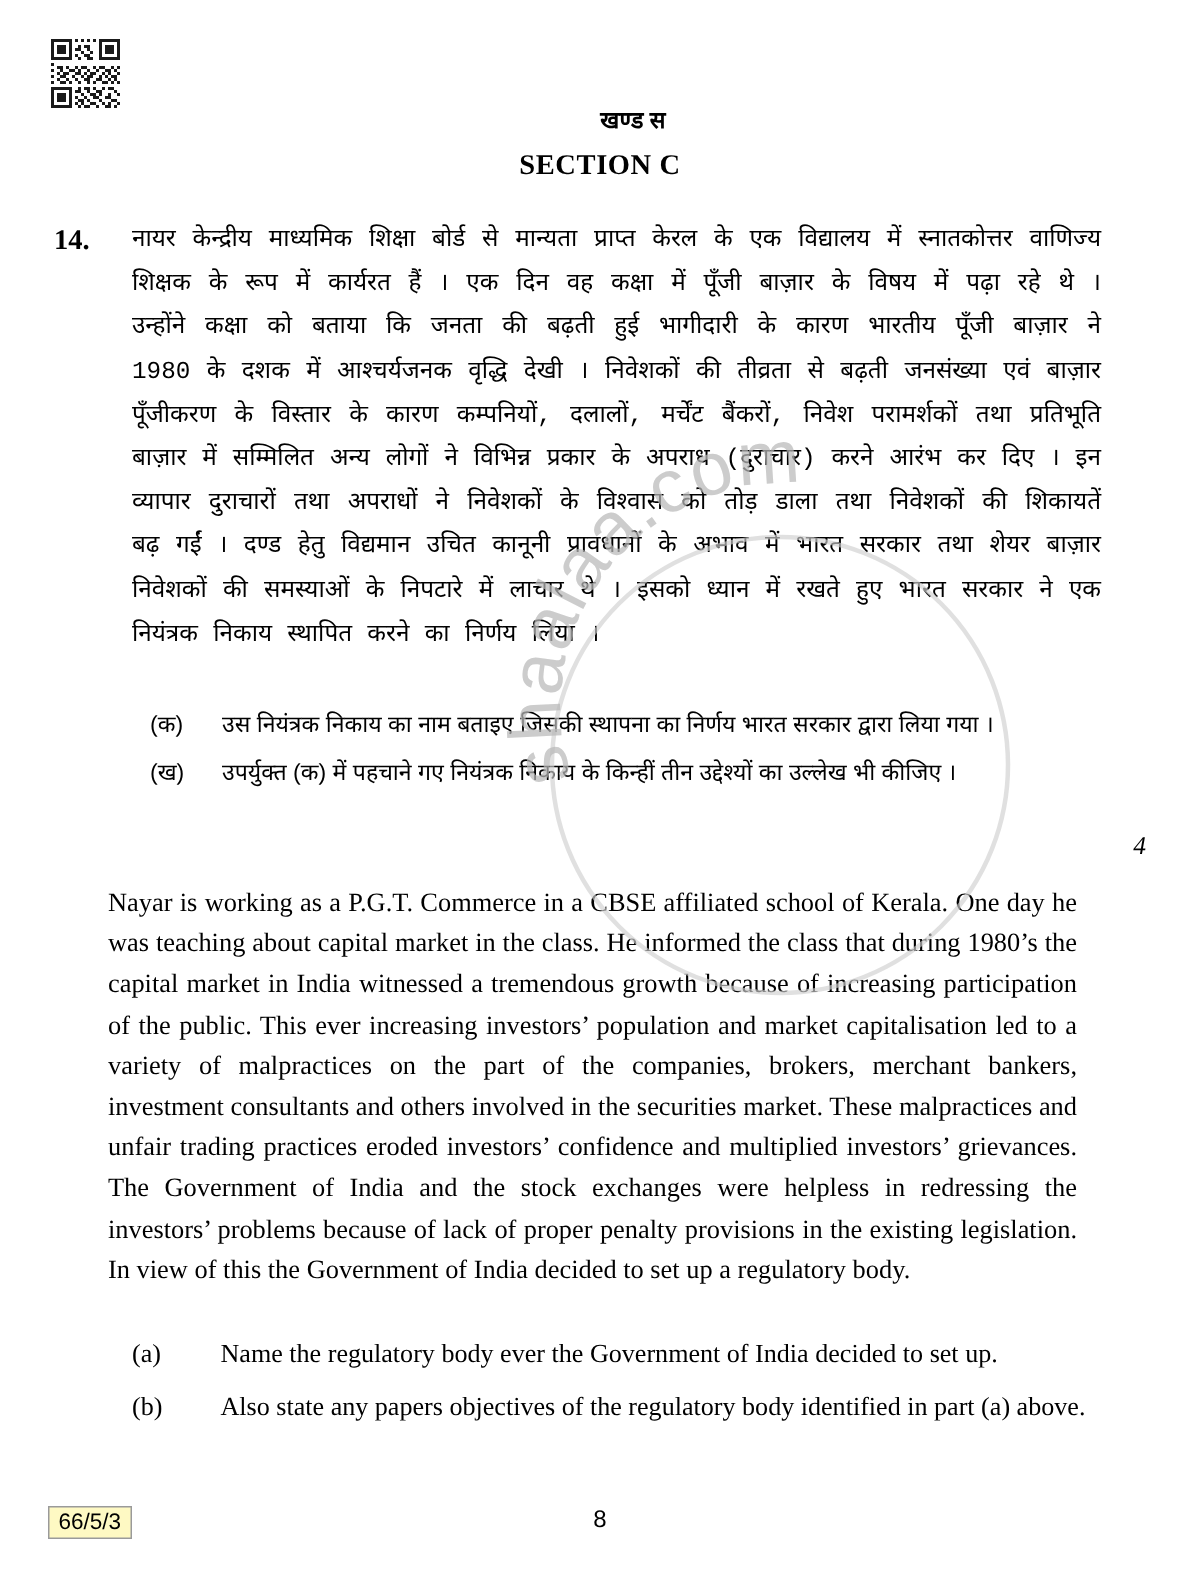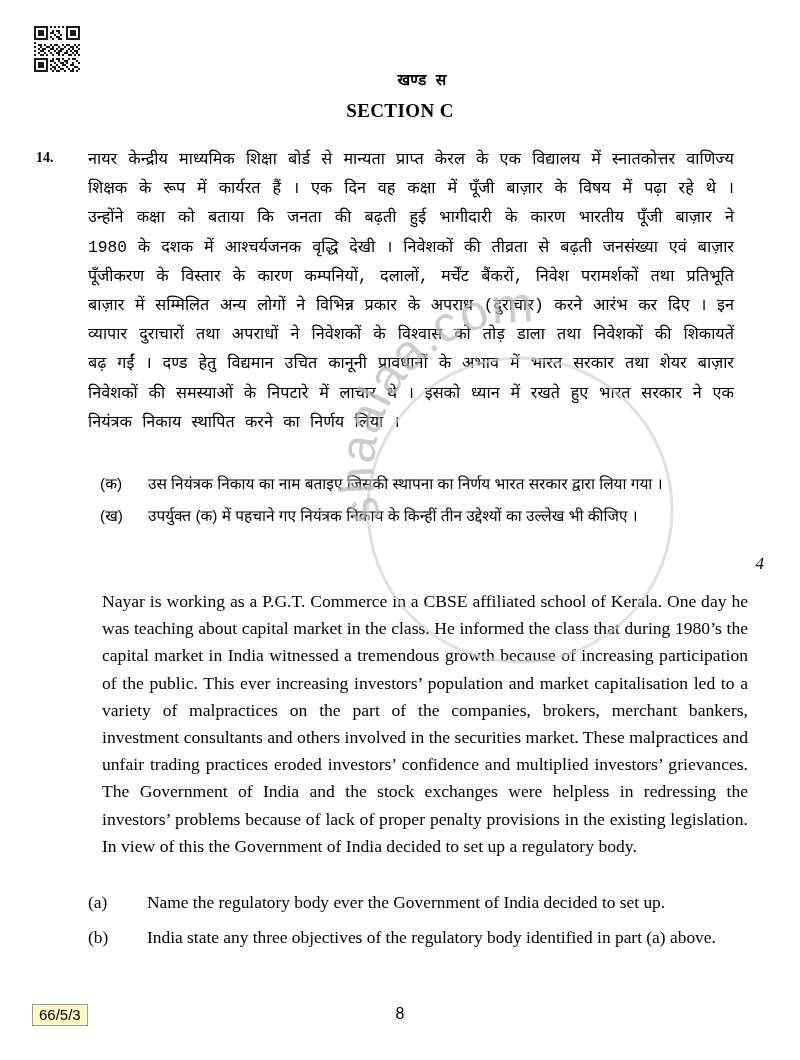--- a/index.html
+++ b/index.html
@@ -26,42 +26,42 @@
     height: 50px;
   }
   .qr-wrap svg { display: block; }
 
   
   .hdr-hi {
     position: absolute;
     left: 0; right: 0;
     top: 68px;
     text-align: center;
-    font-family: Liberation Mono, monospace;
+    font-family: Liberation Serif, serif;
     font-size: 15.5px;
     font-weight: 700;
     letter-spacing: 0.2px;
     margin-left: 44px;
   }
   .hdr-en {
     position: absolute;
     left: 0; right: 0;
     top: 100px;
     text-align: center;
     font-size: 19px;
     font-weight: 700;
     letter-spacing: 0.4px;
   }
 
   
   .qnum {
     position: absolute;
     left: 36px;
     top: 150px;
-    font-size: 14px;
+    font-size: 19px;
     font-weight: 700;
   }
 
   
   .hi-body {
     position: absolute;
     left: 88px;
     top: 146px;
     width: 646px;
     font-family: Liberation Mono, monospace;
@@ -99,21 +99,21 @@
   .marks {
     position: absolute;
     right: 36px;
     top: 554px;
     font-size: 17px;
     font-style: italic;
   }
 
   .en-body {
     position: absolute;
-    left: 102px;
+    left: 72px;
     top: 588px;
     width: 646px;
     font-size: 17.6px;
     line-height: 27.2px;
     text-align: justify;
     text-align-last: left;
   }
 
   .en-subs {
     position: absolute;
@@ -343,21 +343,21 @@
 
   <div class="en-body">Nayar is working as a P.G.T. Commerce in a CBSE affiliated school of Kerala. One day he was teaching about capital market in the class. He informed the class that during 1980’s the capital market in India witnessed a tremendous growth because of increasing participation of the public. This ever increasing investors’ population and market capitalisation led to a variety of malpractices on the part of the companies, brokers, merchant bankers, investment consultants and others involved in the securities market. These malpractices and unfair trading practices eroded investors’ confidence and multiplied investors’ grievances. The Government of India and the stock exchanges were helpless in redressing the investors’ problems because of lack of proper penalty provisions in the existing legislation. In view of this the Government of India decided to set up a regulatory body.</div>
 
   <div class="en-subs">
     <div class="en-sub-row">
       <span class="en-sub-mark">(a)</span>
       <span class="en-sub-text">Name the regulatory body ever the Government of India decided to set up.</span>
     </div>
     <div class="en-sub-row">
       <span class="en-sub-mark">(b)</span>
-      <span class="en-sub-text">India state any three objectives of the regulatory body identified in part (a) above.</span>
+      <span class="en-sub-text">Also state any papers objectives of the regulatory body identified in part (a) above.</span>
     </div>
   </div>
 
   <div class="watermark">
     <svg width="330" height="330" viewBox="0 0 330 330" aria-hidden="true">
       <defs>
         <path id="wmArc" d="M 20,190 A 150,150 0 1 1 300,155"></path>
       </defs>
       <circle class="wm-ring" cx="150" cy="160" r="152"></circle>
       <text class="wm-text">

